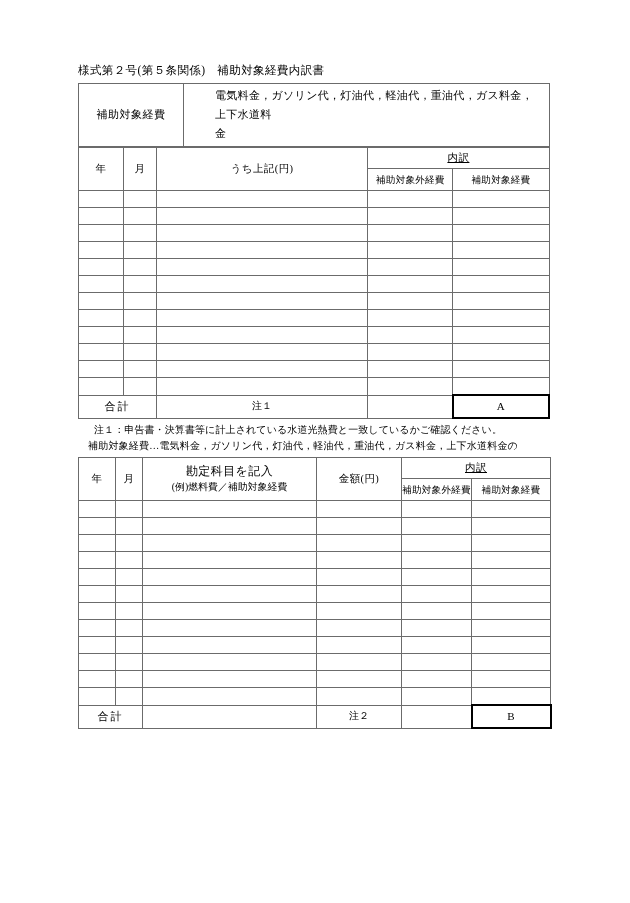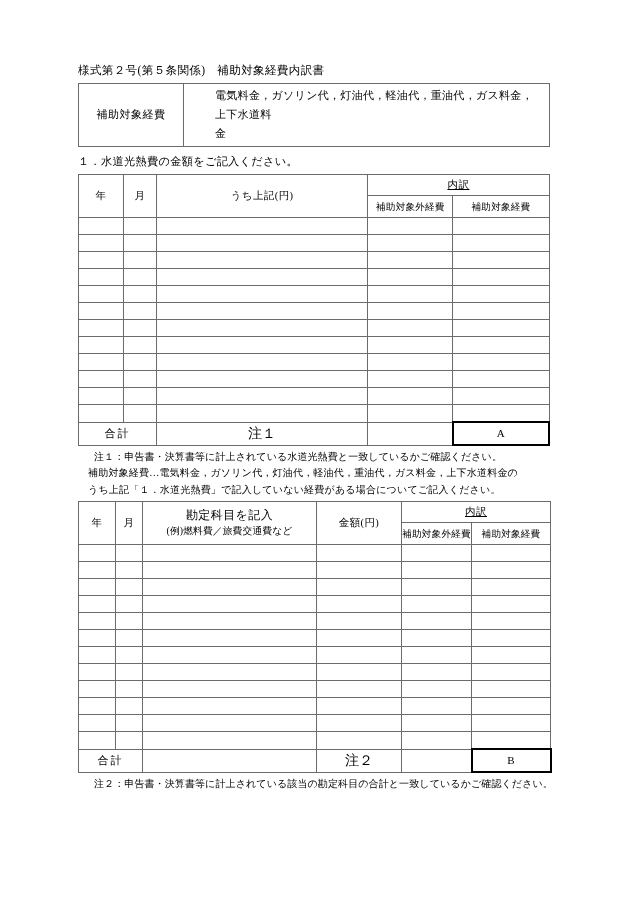--- a/index.html
+++ b/index.html
@@ -121,21 +121,21 @@
     height: 21px;
     margin-top: 24px;
   }
   .total-label {
     font-size: 11px;
     letter-spacing: 2px;
   }
   .cell-left {
     text-align: left;
     padding-left: 5px;
-    font-size: 14px;
+    font-size: 10px;
   }
   .boxed {
     border: 2px solid #000000 !important;
     text-align: left;
     padding-left: 6px;
     font-size: 11px;
     letter-spacing: 0.3px;
   }
 
   .two-line-head {
@@ -158,21 +158,20 @@
         <tr>
           <td class="label-cell">補助対象経費</td>
           <td class="value-cell">
             <span>電気料金，ガソリン代，灯油代，軽油代，重油代，ガス料金，上下水道料</span>
             <span>金</span>
           </td>
         </tr>
       </tbody>
     </table>
 
-    <div class="sec-head">１．水道光熱費の金額をご記入ください。</div>
 
     <table class="grid" id="table1">
       <colgroup>
         <col class="c-year">
           <col class="c-month">
           <col class="c-main">
         <col class="c-out">
           <col class="c-in">
       </colgroup>
       <thead>
@@ -281,39 +280,38 @@
           <td class="boxed">A</td>
         </tr>
       </tfoot>
     </table>
 
     <div class="note">注１：申告書・決算書等に計上されている水道光熱費と一致しているかご確認ください。</div>
 
 
     <div class="para-block">
       <div class="para">補助対象経費…電気料金，ガソリン代，灯油代，軽油代，重油代，ガス料金，上下水道料金の</div>
-      <div class="para">うち上記「１．水道光熱費」で記入していない経費がある場合についてご記入ください。</div>
     </div>
 
     <table class="grid" id="table2">
       <colgroup>
         <col class="c-year">
           <col class="c-month">
           <col class="c-main">
         <col class="c-amount">
           <col class="c-out">
           <col class="c-in">
       </colgroup>
       <thead>
         <tr>
           <th class="hdr-tall" rowspan="2">年</th>
           <th class="hdr-tall" rowspan="2">月</th>
           <th class="two-line-head" rowspan="2">
             <span class="l1">勘定科目を記入</span>
-            <span class="l2">(例)燃料費／旅費交通費など</span>
+            <span class="l2">(例)燃料費／補助対象経費</span>
           </th>
           <th class="hdr-tall" rowspan="2">金額(円)</th>
           <th class="hdr-grp" colspan="2">内訳</th>
         </tr>
         <tr>
           <th class="hdr-sub">補助対象外経費</th>
           <th class="hdr-sub">補助対象経費</th>
         </tr>
       </thead>
       <tbody>
@@ -418,16 +416,15 @@
         <tr class="total-row">
           <td class="total-label" colspan="2">合計</td>
           <td></td>
           <td class="cell-left">注２</td>
           <td></td>
           <td class="boxed">B</td>
         </tr>
       </tfoot>
     </table>
 
-    <div class="note">注２：申告書・決算書等に計上されている該当の勘定科目の合計と一致しているかご確認ください。</div>
 
   </div>
 </div>
 
 </body></html>

